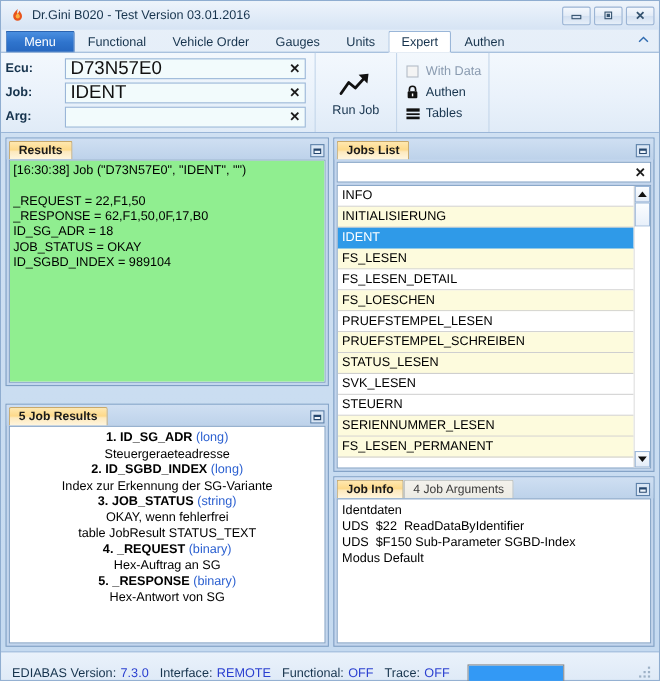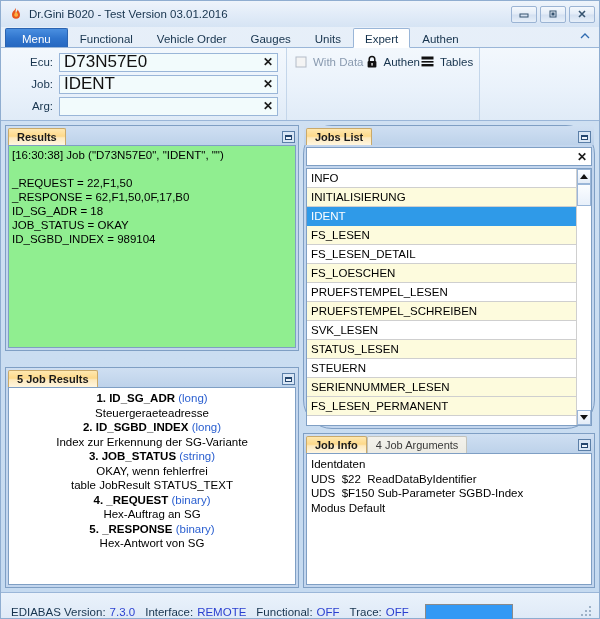--- a/index.html
+++ b/index.html
@@ -137,24 +137,25 @@
   }
   .field-row {
     display: flex;
     align-items: center;
     height: 19px;
     margin-bottom: 3px;
   }
   .field-row:last-child { margin-bottom: 0; }
   .field-label {
     width: 54px;
-    text-align: right;
+    text-align: left;
     padding-right: 6px;
     font-size: 11.5px;
     color: #16334d;
+    font-weight: bold;
   }
   .field-box {
     flex: 1 1 auto;
     height: 19px;
     background: #f2fbfc;
     border: 1px solid #9ab6d8;
     display: flex;
     align-items: center;
     padding: 0 2px 0 4px;
     position: relative;
@@ -191,21 +192,21 @@
     padding-top: 2px;
   }
   #run-job-label {
     font-size: 11.5px;
     color: #16334d;
     margin-top: 2px;
   }
 
   #group-options {
     flex: 0 0 84px;
-    flex-direction: row;
+    flex-direction: column;
     justify-content: center;
     align-items: flex-start;
     padding: 4px 6px;
   }
   .opt-row {
     display: flex;
     align-items: center;
     height: 19px;
     width: 100%;
   }
@@ -321,21 +322,21 @@
     overflow: hidden;
     font-size: 11.5px;
     line-height: 14.5px;
     color: #000;
   }
   .jr-title { font-weight: bold; }
   .jr-type { color: #2a5fd0; font-weight: normal; }
   .jr-desc { color: #000; }
 
   
-  #panel-jobslist { flex: 0 0 304px; border-radius: 29px; }
+  #panel-jobslist { flex: 0 0 304px; }
   #jobs-search-wrap {
     margin: 2px 2px 0 2px;
     height: 19px;
     background: #ffffff;
     border: 1px solid #7f9fc4;
     display: flex;
     align-items: center;
     padding: 0 2px 0 4px;
   }
   #jobs-search-input {
@@ -530,20 +531,31 @@
         <div class="field-row">
           <span class="field-label">Arg:</span>
           <div class="field-box">
             <span class="field-val"></span>
             <span class="field-clear">✕</span>
           </div>
         </div>
       </div>
     </div>
 
+    <div class="rgroup" id="group-run">
+      <div id="run-job-btn">
+        <span>
+          <svg width="34" height="26" viewBox="0 0 34 26">
+            <path d="M3 21 L10 11 L16 16 L26 5" stroke="#111" stroke-width="2.6" fill="none" stroke-linejoin="round" stroke-linecap="round"></path>
+            <path d="M19 4 L28 3 L27 12 Z" fill="#111"></path>
+          </svg>
+        </span>
+        <span id="run-job-label">Run Job</span>
+      </div>
+    </div>
 
     <div class="rgroup" id="group-options">
       <div class="opt-row">
         <span class="opt-icon">
           <svg width="12" height="12" viewBox="0 0 12 12">
               <rect x="1" y="1" width="10" height="10" fill="#f4f4f4" stroke="#b4bcc7" stroke-width="1"></rect>
             </svg>
         </span>
         <span class="opt-label dim">With Data</span>
       </div>
@@ -636,22 +648,22 @@
         <div id="jobs-list-wrap">
           <div id="jobs-list">
               <div class="job-item">INFO</div>
               <div class="job-item alt">INITIALISIERUNG</div>
               <div class="job-item selected">IDENT</div>
               <div class="job-item alt">FS_LESEN</div>
               <div class="job-item">FS_LESEN_DETAIL</div>
               <div class="job-item alt">FS_LOESCHEN</div>
               <div class="job-item">PRUEFSTEMPEL_LESEN</div>
               <div class="job-item alt">PRUEFSTEMPEL_SCHREIBEN</div>
+              <div class="job-item alt">STATUS_LESEN</div>
               <div class="job-item">SVK_LESEN</div>
-              <div class="job-item alt">STATUS_LESEN</div>
               <div class="job-item">STEUERN</div>
               <div class="job-item alt">SERIENNUMMER_LESEN</div>
               <div class="job-item alt">FS_LESEN_PERMANENT</div>
             </div>
           <div class="vscroll">
             <div class="vs-btn">
                 <span class="arrow-up"></span>
               </div>
             <div class="vs-thumb"></div>
             <div class="vs-track"></div>

